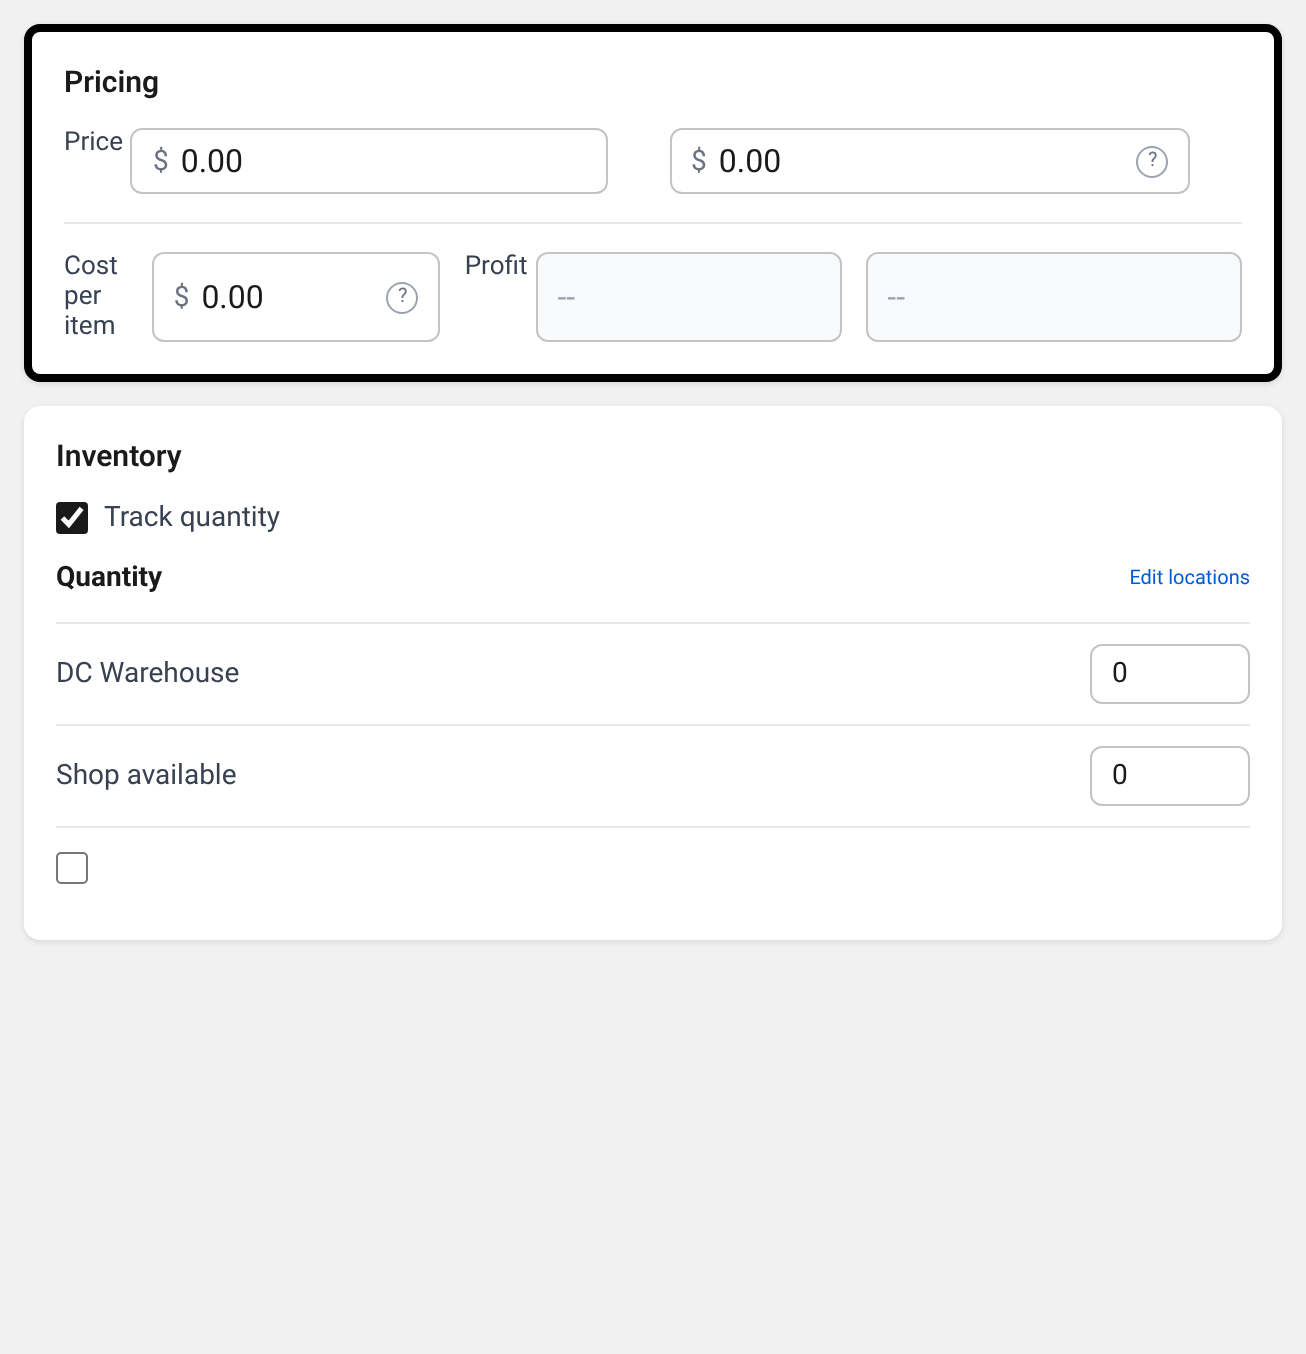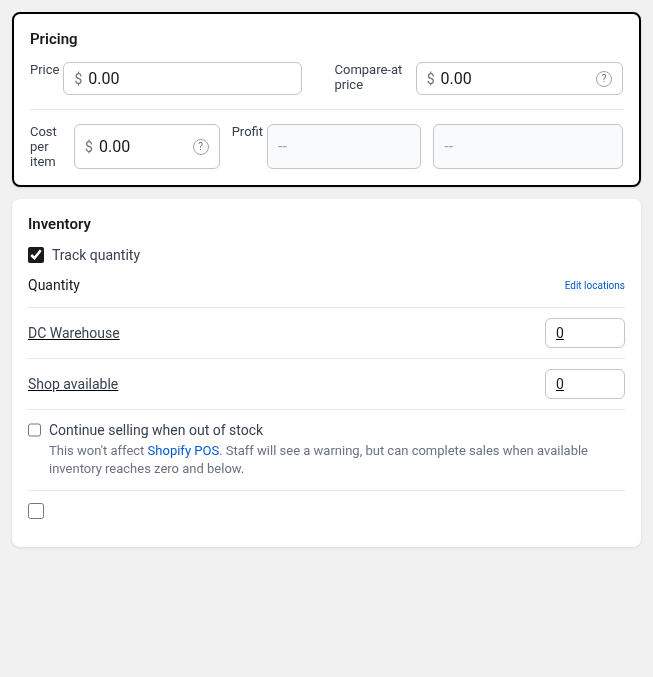--- a/index.html
+++ b/index.html
@@ -20,21 +20,21 @@
     }
 
     .card {
       background: #ffffff;
       border-radius: 8px;
       padding: 16px;
       box-shadow: 0 1px 3px rgba(0,0,0,0.1);
     }
 
     .card-pricing {
-      border: 2px solid #000000;
+      border: 4px solid #000000;
     }
 
     .section-title {
       font-size: 15px;
       font-weight: 600;
       color: #1a1a1a;
       margin-bottom: 14px;
     }
 
     .field-row {
@@ -133,38 +133,37 @@
     
     .quantity-header {
       display: flex;
       justify-content: space-between;
       align-items: center;
       margin-bottom: 14px;
     }
 
     .quantity-title {
       font-size: 14px;
-      font-weight: 400;
+      font-weight: 700;
       color: #1a1a1a;
     }
 
     .edit-link {
       font-size: 10px;
       color: #005bd3;
       cursor: pointer;
       text-decoration: none;
     }
 
     .location-row {
       display: flex;
       justify-content: space-between;
       align-items: center;
       padding: 10px 0;
       border-top: 1px solid #e5e7eb;
-      text-decoration: underline;
     }
 
     .location-name {
       font-size: 14px;
       color: #374151;
     }
 
     .quantity-input {
       width: 80px;
       border: 1px solid #c4c4c4;
@@ -222,21 +221,20 @@
 
   <div class="field-row">
     <div class="field-group">
       <div class="field-label">Price</div>
       <div class="input-wrapper">
         <span class="currency-symbol">$</span>
         <input class="input-field" type="text" value="0.00" style="">
       </div>
     </div>
     <div class="field-group">
-      <div class="field-label">Compare-at price</div>
       <div class="input-wrapper">
         <span class="currency-symbol">$</span>
         <input class="input-field" type="text" value="0.00" style="">
         <div class="help-icon">?</div>
       </div>
     </div>
   </div>
 
 
   <hr class="divider">
@@ -280,26 +278,17 @@
   <div class="location-row">
     <span class="location-name">DC Warehouse</span>
     <input class="quantity-input" type="text" value="0" style="">
   </div>
 
   <div class="location-row">
     <span class="location-name">Shop available</span>
     <input class="quantity-input" type="text" value="0" style="">
   </div>
 
-  <div class="out-of-stock-row">
-    <input class="checkbox" type="checkbox" id="continue-selling" style="">
-    <div class="out-of-stock-text">
-      <label for="continue-selling" class="out-of-stock-label">Continue selling when out of stock</label>
-      <span class="out-of-stock-description">
-        <span>This won't affect </span><a class="shopify-link" href="#">Shopify POS</a><span>. Staff will see a warning, but can complete sales when available inventory reaches zero and below.</span>
-      </span>
-    </div>
-  </div>
 
   <div class="sku-row">
     <input class="checkbox" type="checkbox" id="sku-barcode" style="">
   </div>
 </div>
 
 </body></html>

